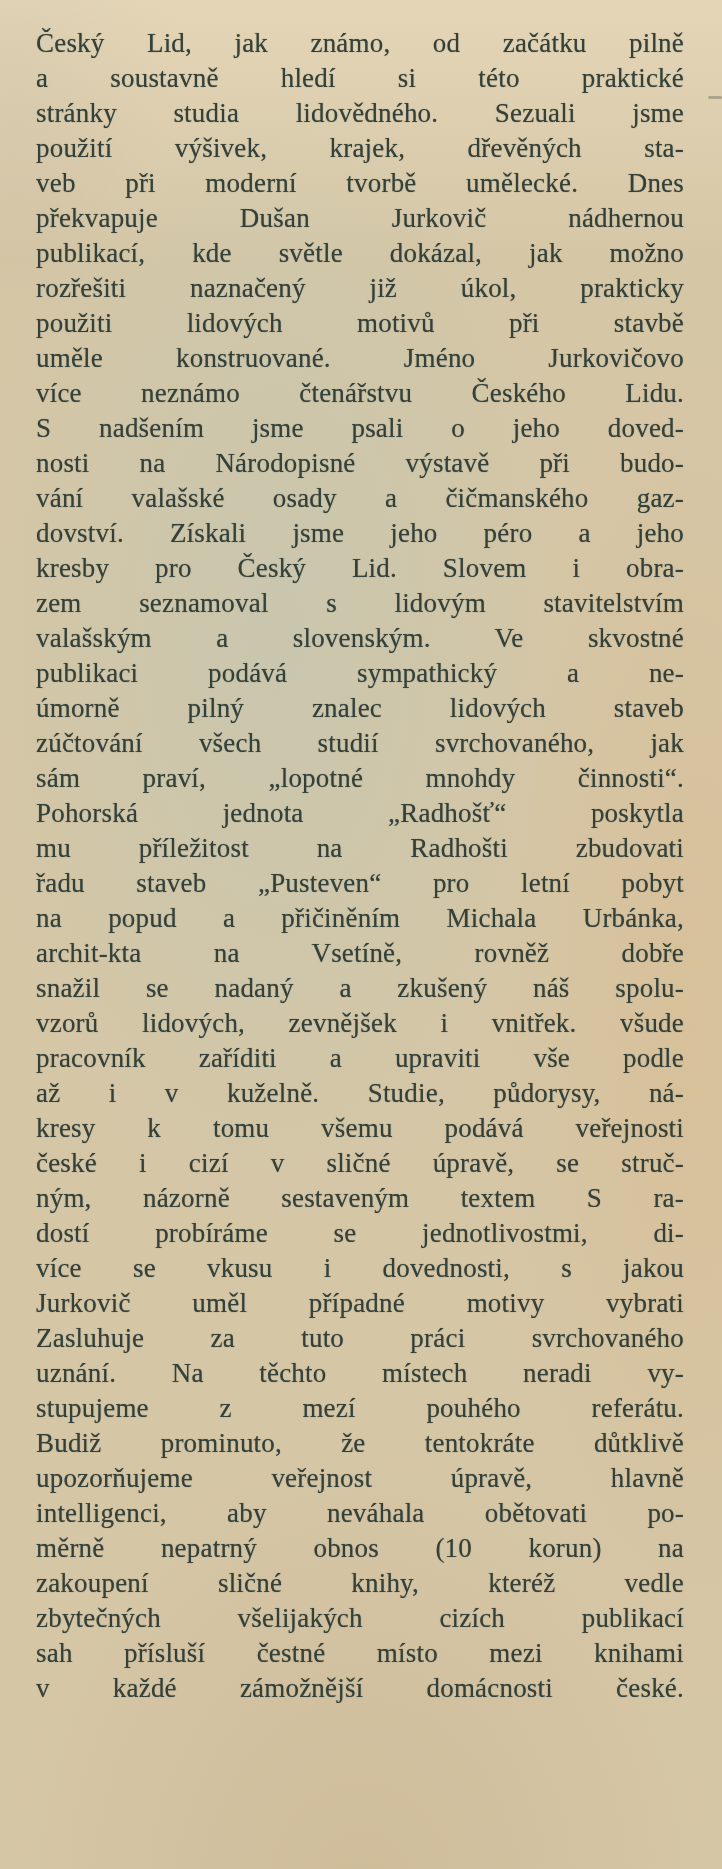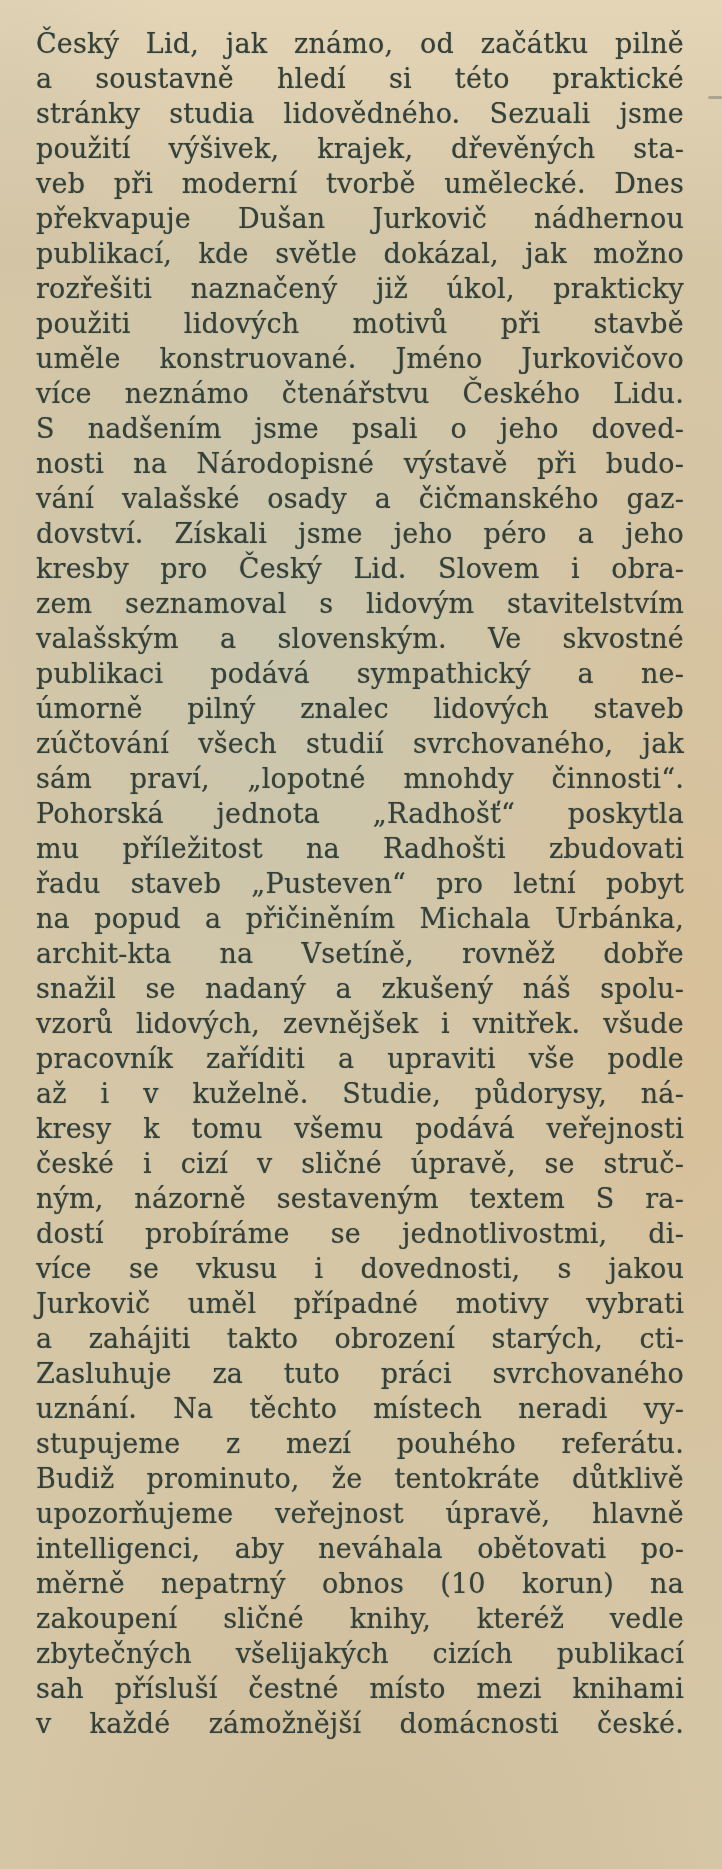--- a/index.html
+++ b/index.html
@@ -18,20 +18,21 @@
     height: 1869px;
     box-sizing: border-box;
     
     background-color: #d5c6a6;
     background-image:
       linear-gradient(180deg, rgba(240,226,196,0.55) 0%, rgba(240,226,196,0.0) 14%),
       radial-gradient(ellipse 60% 45% at 38% 34%, rgba(190,198,182,0.50), rgba(190,198,182,0.0) 70%),
       radial-gradient(ellipse 45% 55% at 96% 55%, rgba(218,188,144,0.55), rgba(218,188,144,0.0) 65%),
       radial-gradient(ellipse 70% 35% at 50% 102%, rgba(198,176,138,0.45), rgba(198,176,138,0.0) 70%),
       radial-gradient(ellipse 30% 20% at 2% 2%, rgba(186,176,150,0.40), rgba(186,176,150,0.0) 75%);
+    font-family: Liberation Serif, serif;
   }
   .text-column {
     position: absolute;
     left: 36px;
     top: 26px;
     width: 648px;
   }
   .line {
     font-size: 27px;
     line-height: 35px;
@@ -89,21 +90,20 @@
       <div class="line">snažil se nadaný a zkušený náš spolu-</div>
       <div class="line">vzorů lidových, zevnějšek i vnitřek. všude</div>
       <div class="line">pracovník zaříditi a upraviti vše podle</div>
       <div class="line">až i v kuželně. Studie, půdorysy, ná-</div>
       <div class="line">kresy k tomu všemu podává veřejnosti</div>
       <div class="line">české i cizí v sličné úpravě, se struč-</div>
       <div class="line">ným, názorně sestaveným textem S ra-</div>
       <div class="line">dostí probíráme se jednotlivostmi, di-</div>
       <div class="line">více se vkusu i dovednosti, s jakou</div>
       <div class="line">Jurkovič uměl případné motivy vybrati</div>
-      <div class="line">a zahájiti takto obrození starých, cti-</div>
       <div class="line">Zasluhuje za tuto práci svrchovaného</div>
       <div class="line">uznání. Na těchto místech neradi vy-</div>
       <div class="line">stupujeme z mezí pouhého referátu.</div>
       <div class="line">Budiž prominuto, že tentokráte důtklivě</div>
       <div class="line">upozorňujeme veřejnost úpravě, hlavně</div>
       <div class="line">intelligenci, aby neváhala obětovati po-</div>
       <div class="line">měrně nepatrný obnos (10 korun) na</div>
       <div class="line">zakoupení sličné knihy, kteréž vedle</div>
       <div class="line">zbytečných všelijakých cizích publikací</div>
       <div class="line">sah přísluší čestné místo mezi knihami</div>

